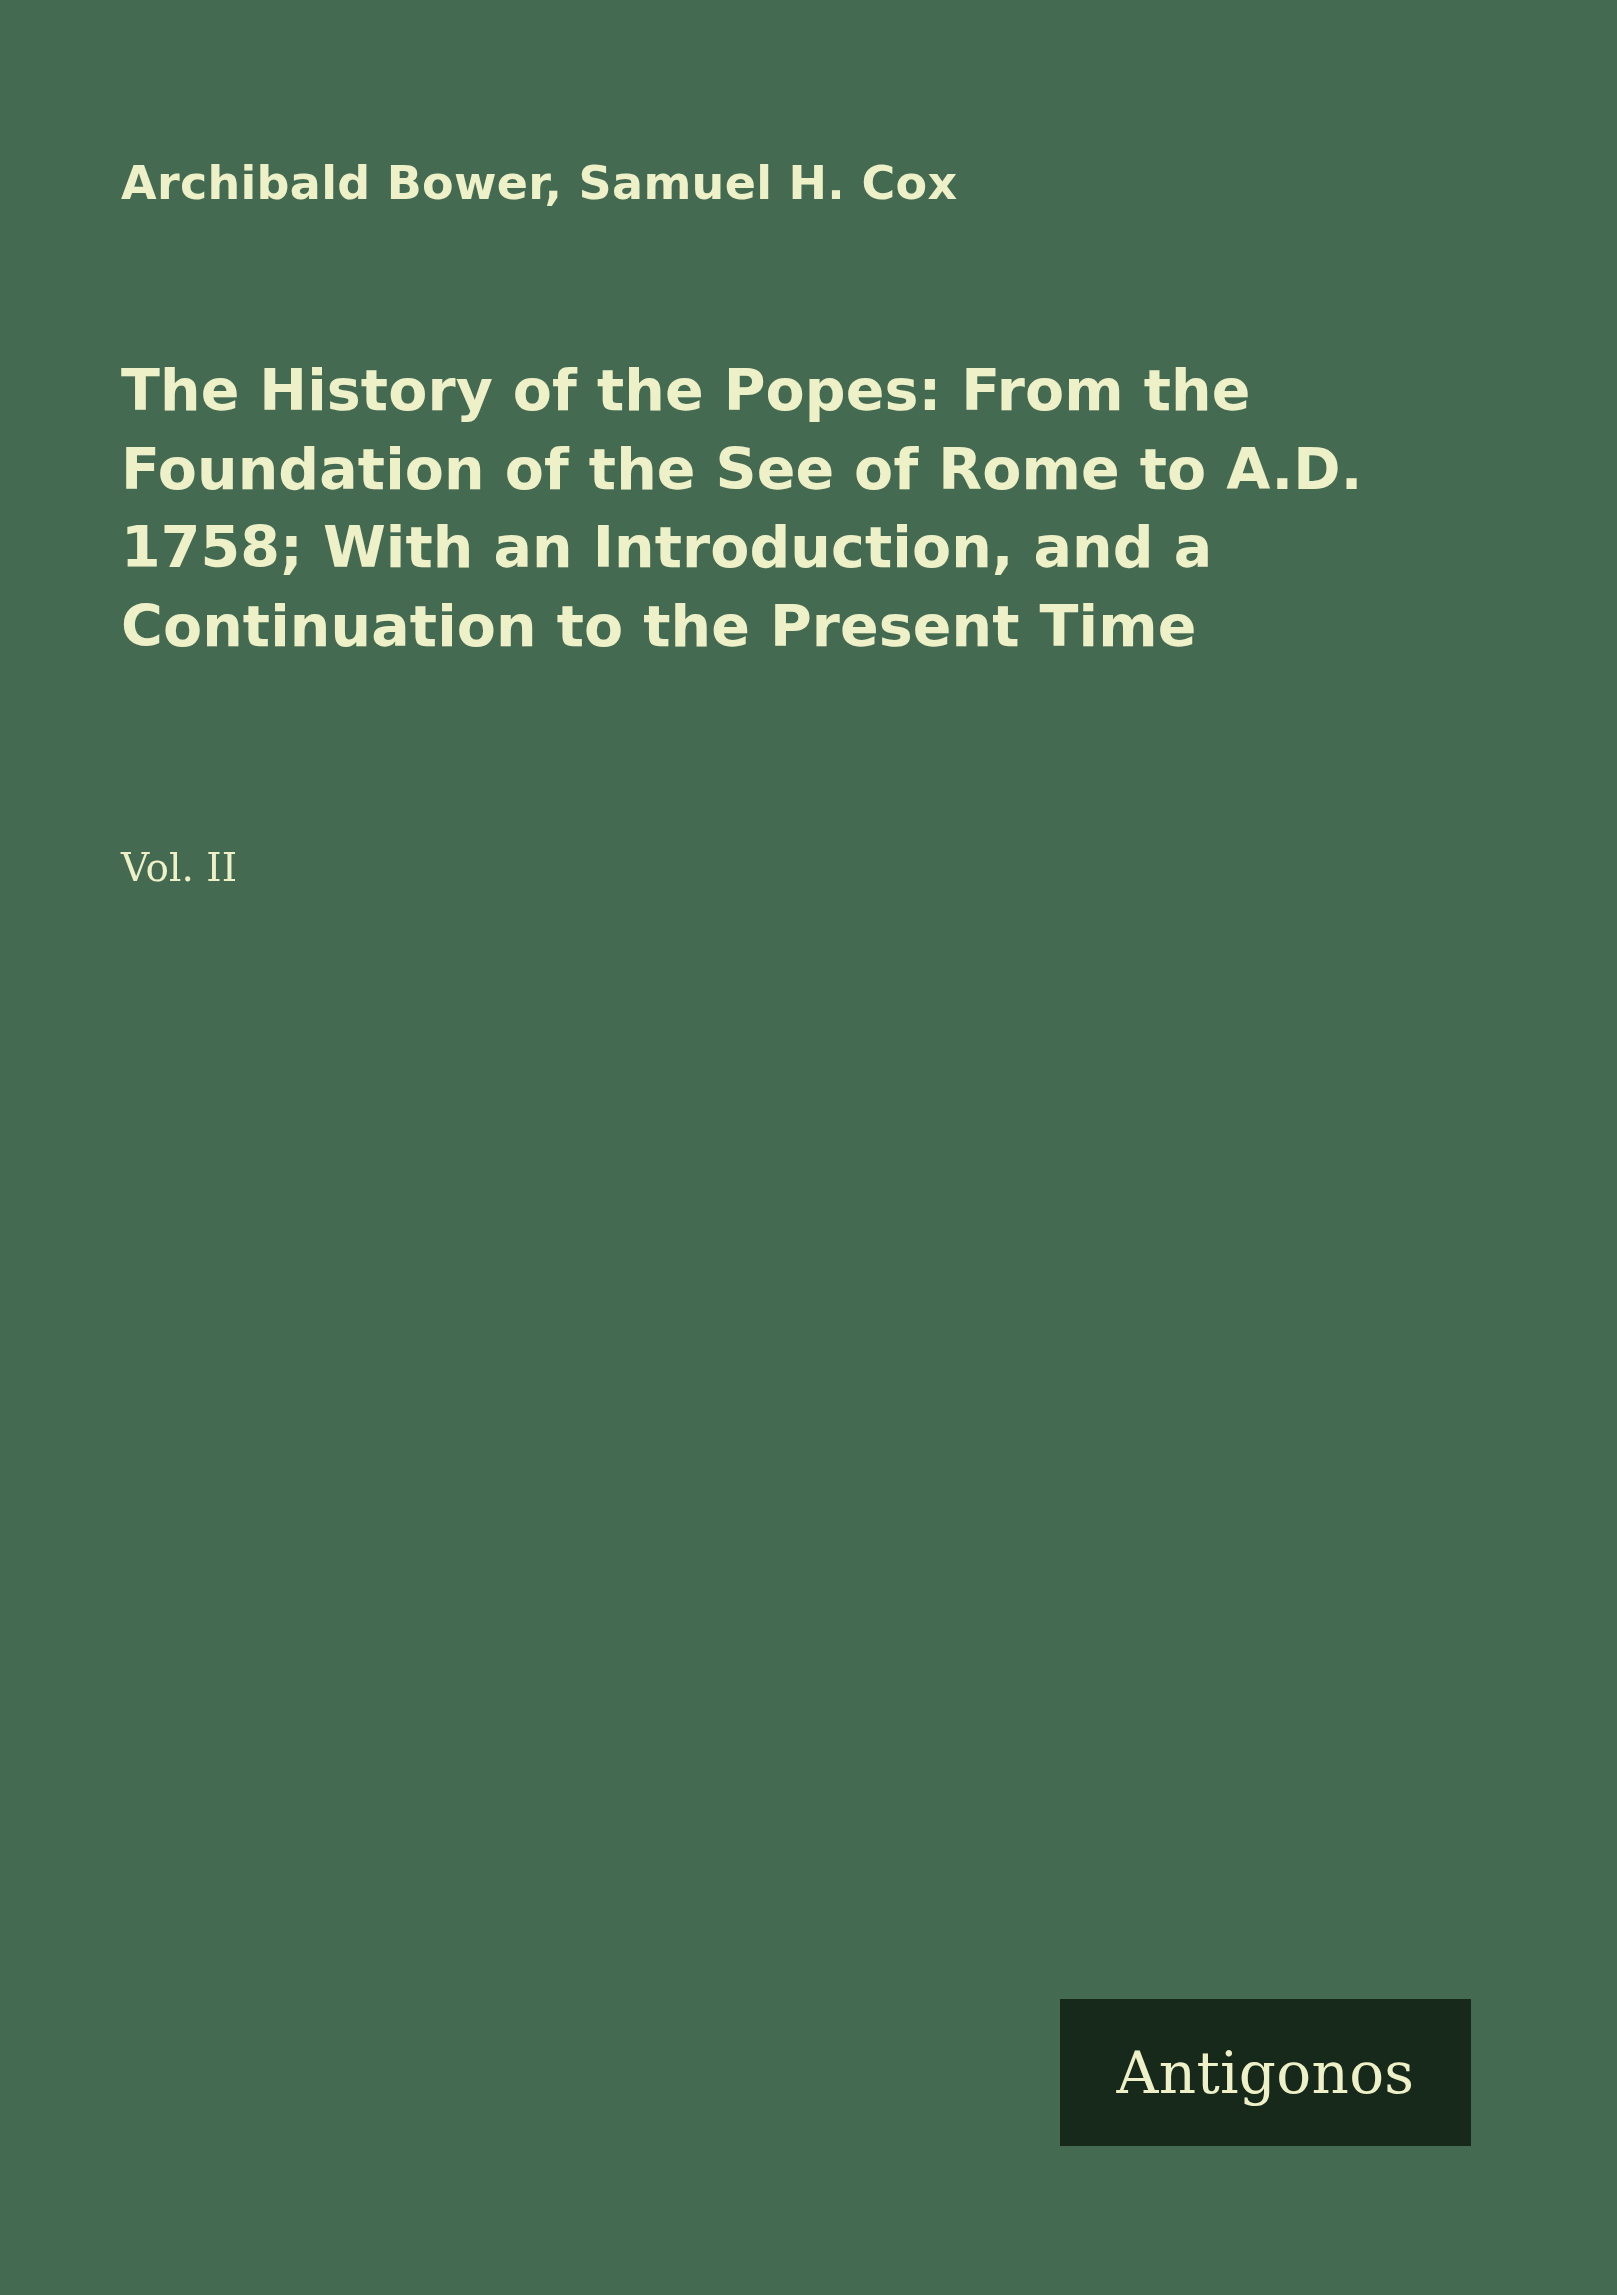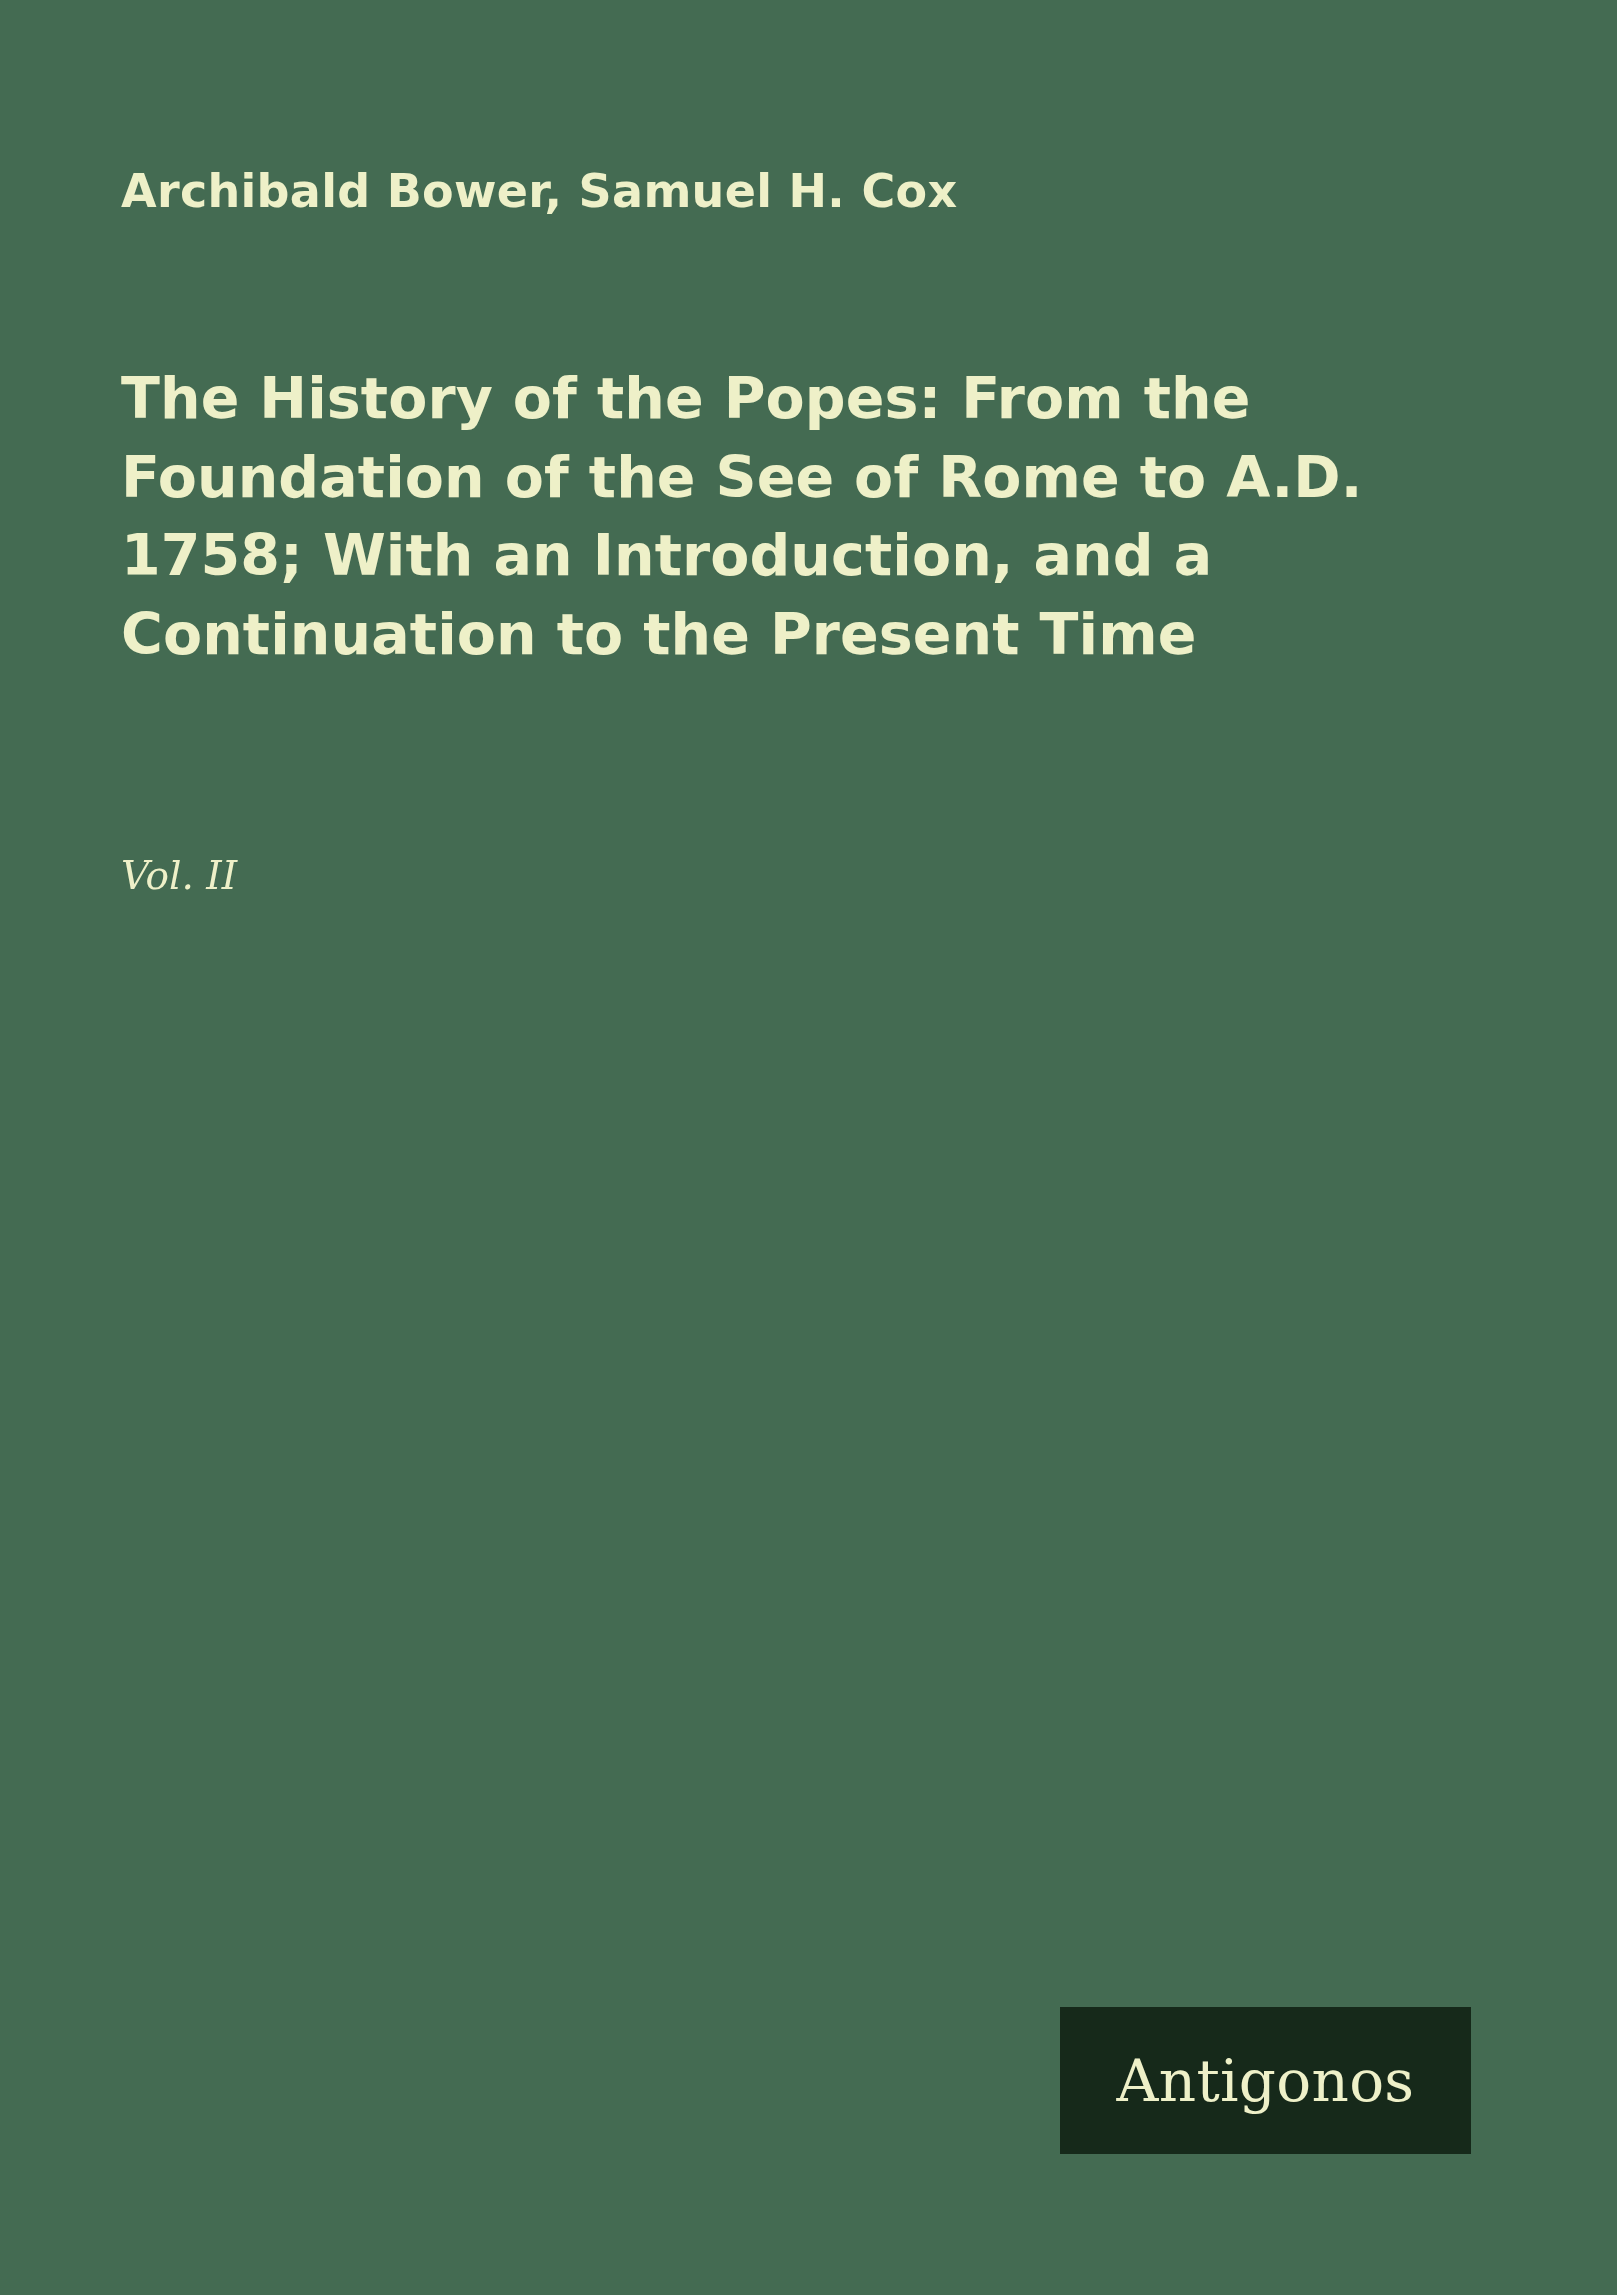--- a/index.html
+++ b/index.html
@@ -11,21 +11,20 @@
     height: 2295px;
     background: #446b52;
     font-family: "DejaVu Sans", sans-serif;
     overflow: hidden;
     position: relative;
   }
   .cover {
     position: absolute;
     inset: 0;
     background: #446b52;
-    margin-top: 8px;
   }
   .content {
     position: absolute;
     left: 121px;
     top: 0;
     right: 121px;
   }
   .authors {
     position: absolute;
     left: 0;
@@ -51,21 +50,20 @@
   .subtitle {
     position: absolute;
     left: 0;
     top: 843px;
     width: 1079px;
     color: #eef0c8;
     font-size: 39px;
     font-weight: 400;
     font-family: "DejaVu Serif", serif;
     line-height: 1.3;
-    font-style: italic;
   }
   .publisher-box {
     position: absolute;
     left: 1060px;
     top: 1999px;
     width: 411px;
     height: 147px;
     background: #16291a;
     display: flex;
     align-items: center;

